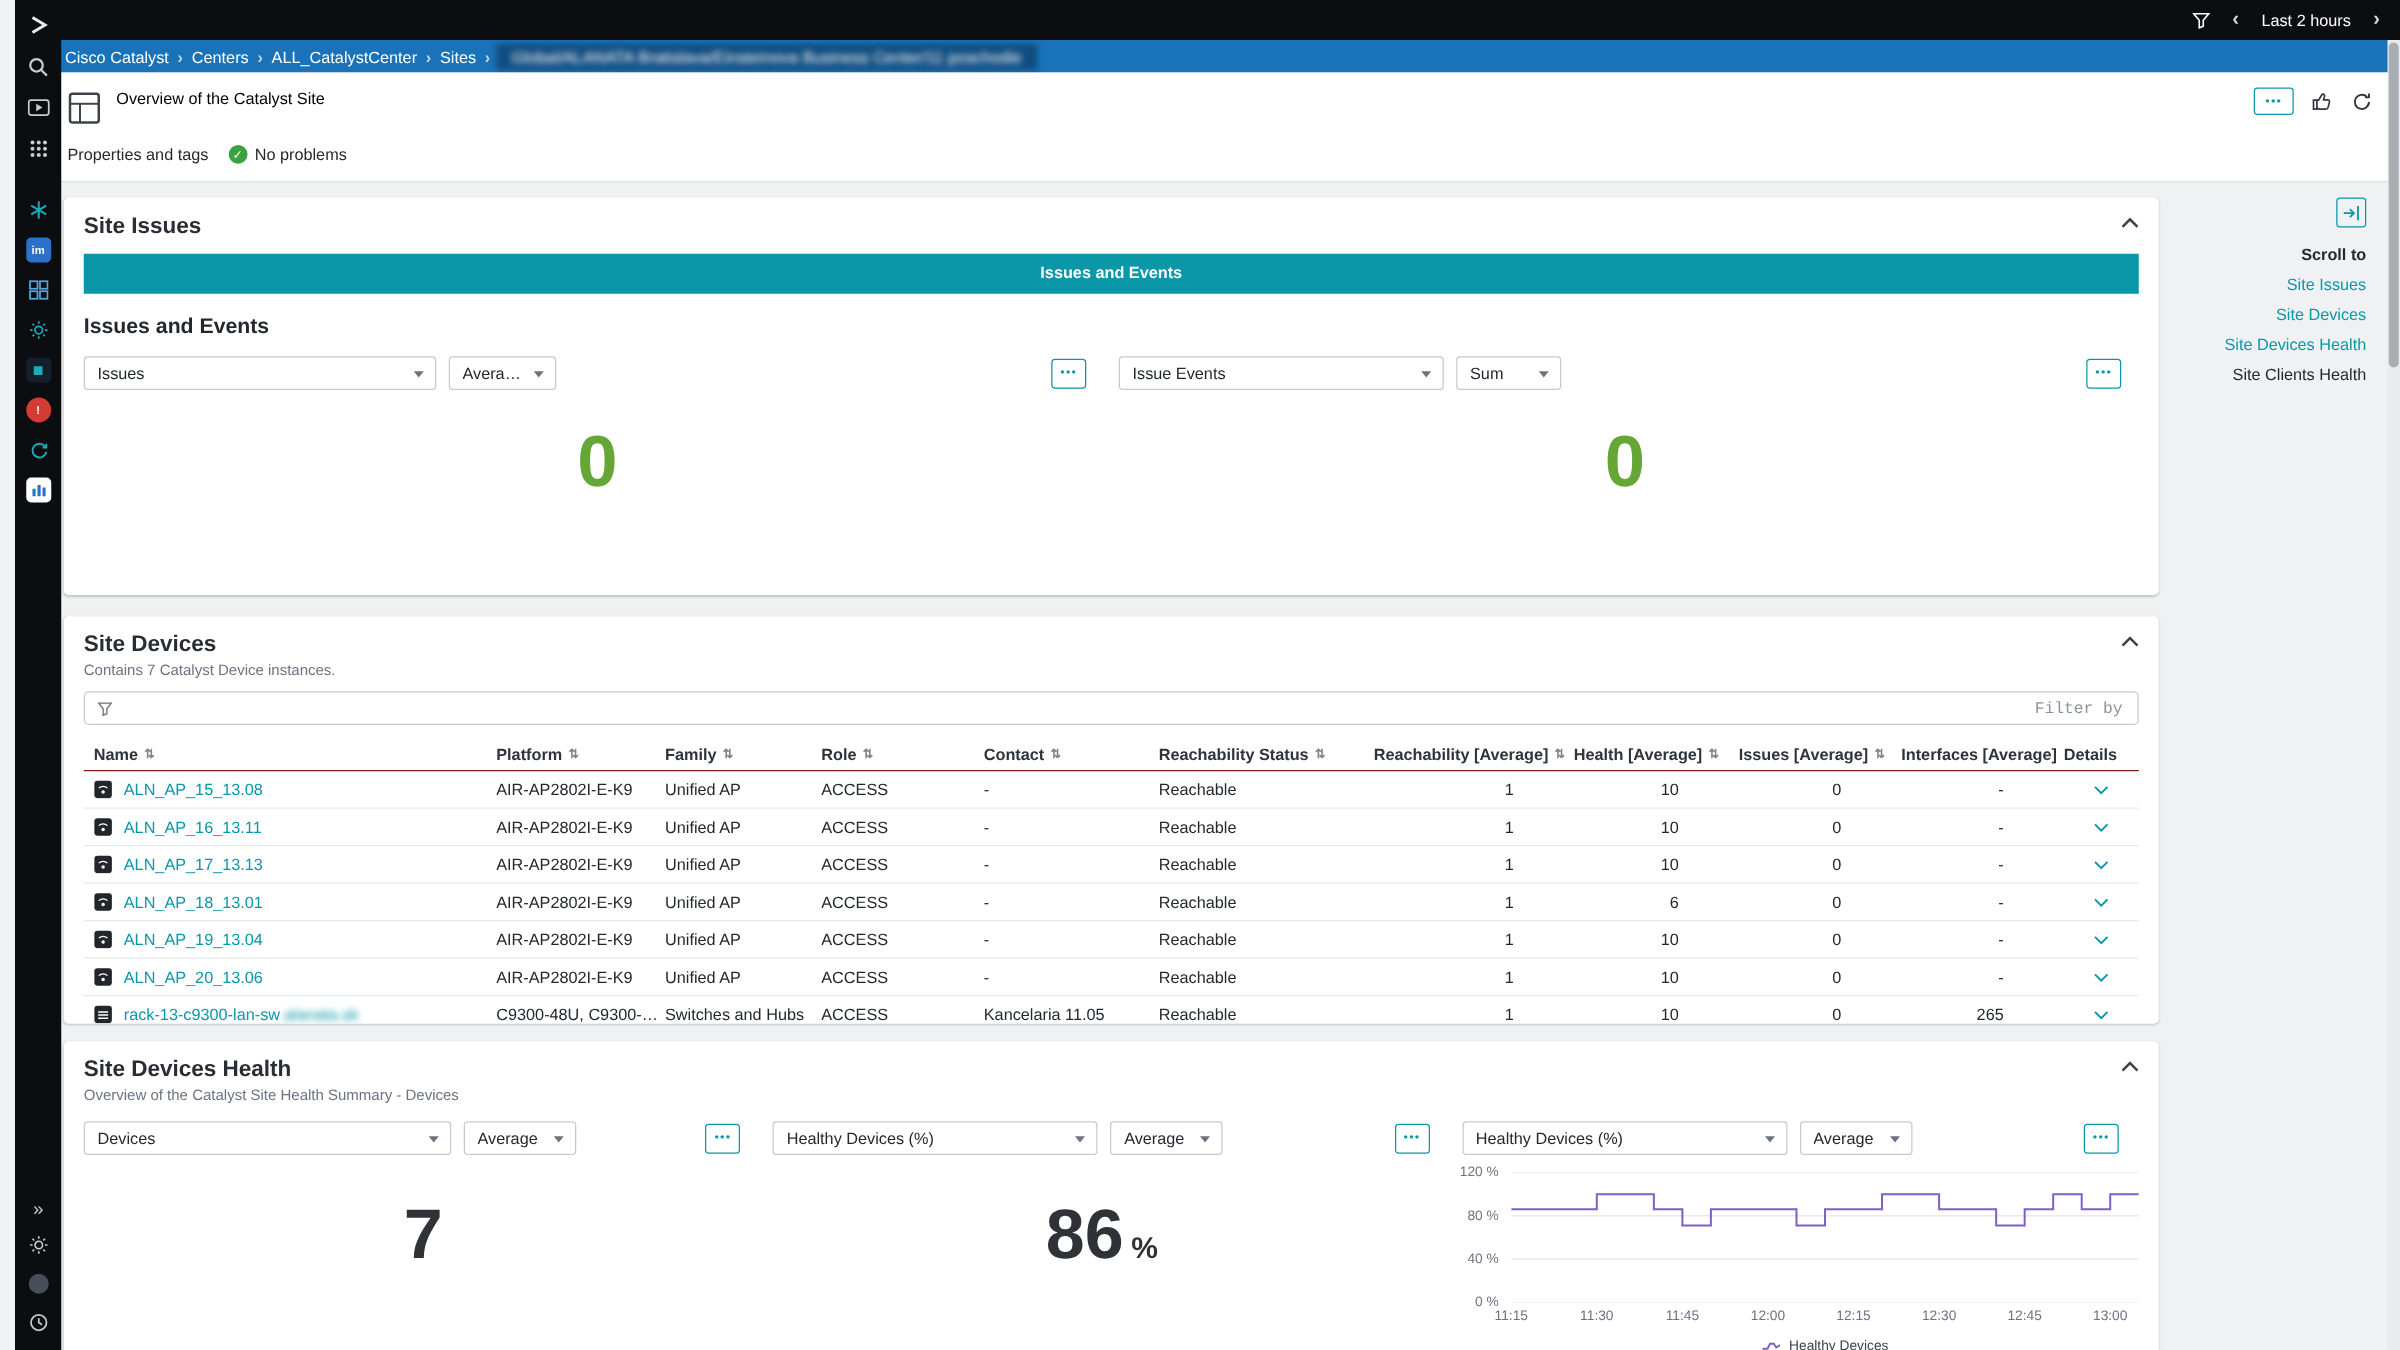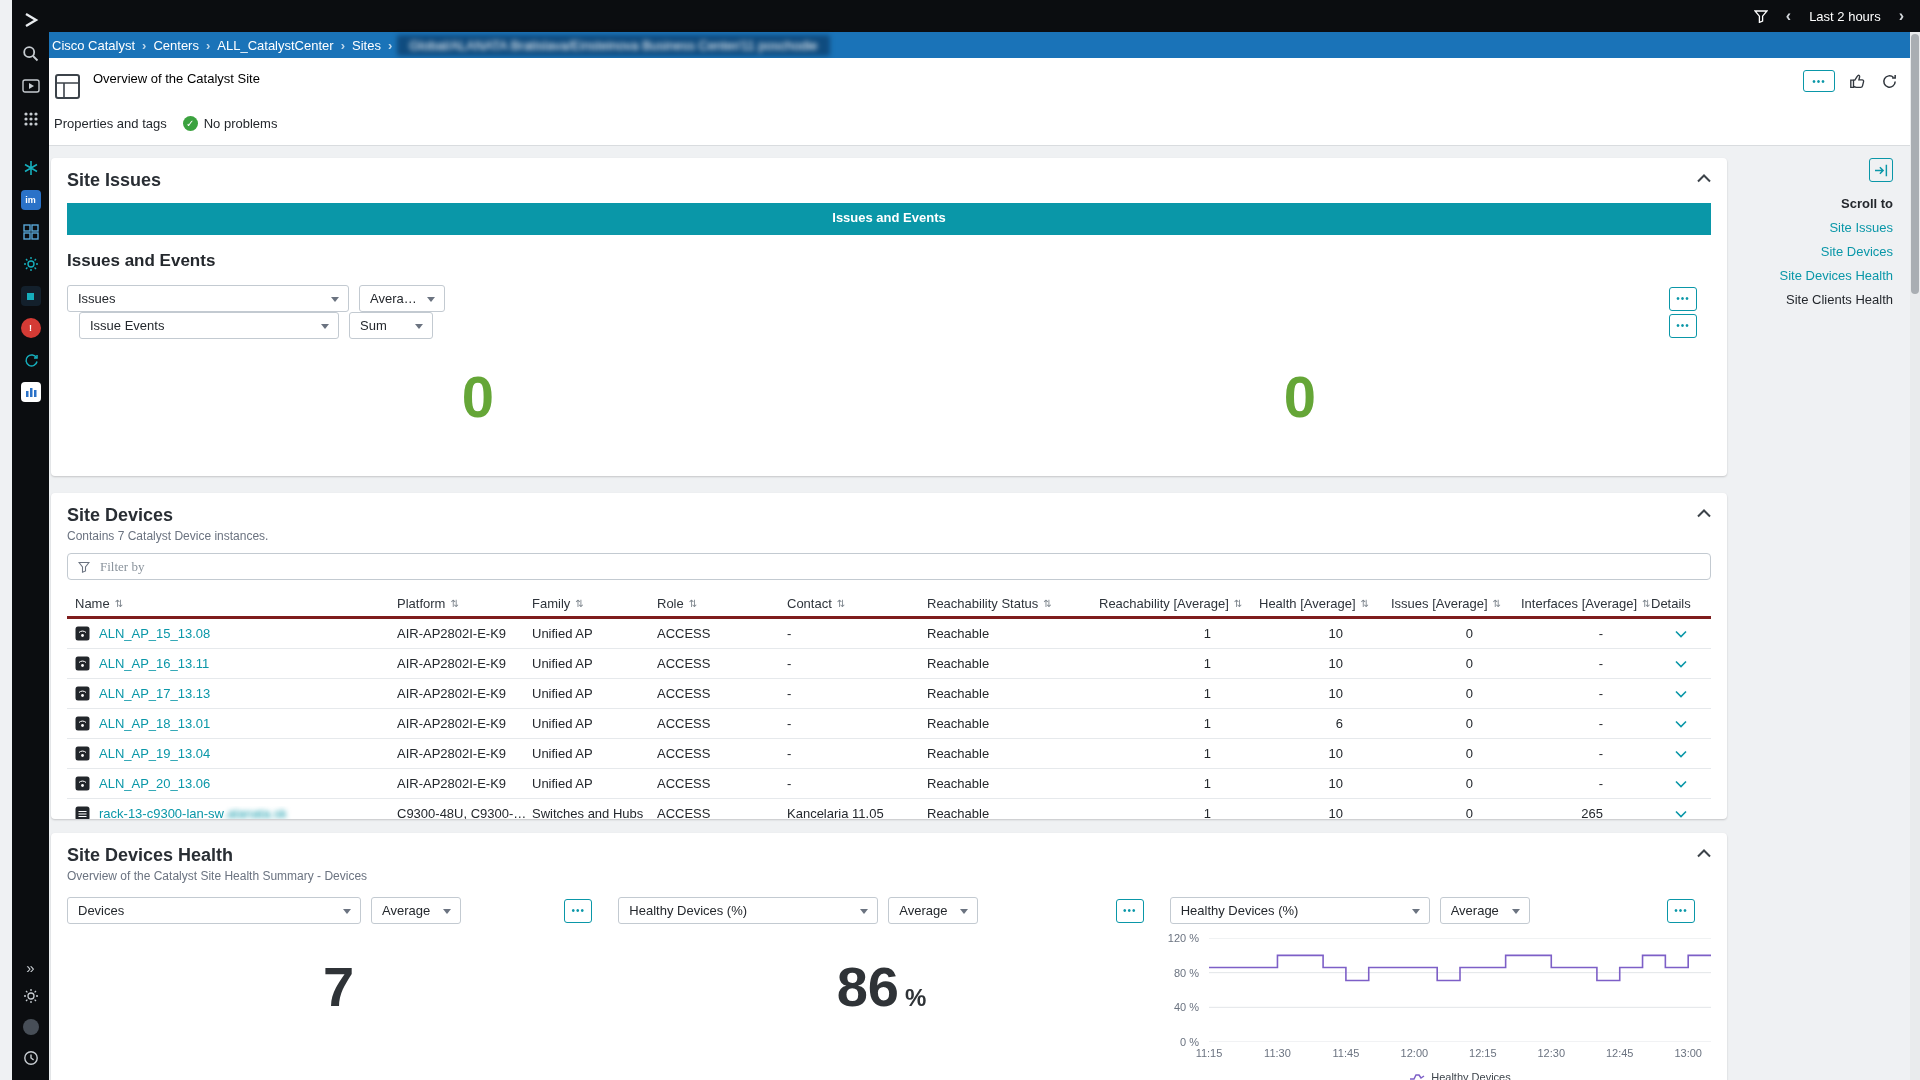--- a/index.html
+++ b/index.html
@@ -75,38 +75,38 @@
       align-items:center;padding:0 26px 0 10px;font-size:13px;color:#24282d;box-sizing:border-box;cursor:pointer;flex:none;}
   .dd::after{content:'';position:absolute;right:9px;top:11px;border-left:4px solid transparent;
              border-right:4px solid transparent;border-top:5px solid #6b7380;}
   .dd-label{overflow:hidden;text-overflow:ellipsis;white-space:nowrap;}
   .dd-w282{width:282px;}.dd-w86{width:86px;}.dd-w292{width:260px;}.dd-w84{width:84px;}.dd-w294{width:294px;}.dd-w90{width:90px;}
   .more-btn{width:28px;height:24px;border:1px solid #0a97a8;border-radius:3px;background:#fff;color:#0a97a8;
             display:flex;align-items:center;justify-content:center;font-size:10px;letter-spacing:1px;cursor:pointer;
             font-family:inherit;padding:0;flex:none;}
   .head-more{width:32px;height:22px;}
 
-  .controls-row{display:flex;margin-top:14px;flex-direction:column;}
+  .controls-row{display:flex;margin-top:14px;}
   .half{flex:1;display:flex;align-items:center;gap:10px;padding-right:14px;}
   .half + .half{padding-left:12px;}
   .half .more-btn{margin-left:auto;}
   .value-row{display:flex;margin-top:26px;}
   .value-half{flex:1;text-align:center;}
   .zero-val{font-size:58px;font-weight:bold;color:#65a637;line-height:1.1;}
 
   
   .filter-box{margin-top:10px;height:27px;border:1px solid #c3cad1;border-radius:4px;display:flex;align-items:center;
               gap:8px;padding:0 10px;box-sizing:border-box;}
-  .filter-box input{border:none;outline:none;flex:1;font-size:13px;font-family:Liberation Serif, serif;color:#24282d;background:transparent;}
+  .filter-box input{border:none;outline:none;flex:1;font-size:13px;font-family:Liberation Mono, monospace;color:#24282d;background:transparent;text-align:right;}
   .filter-box input::placeholder{color:#8a939c;}
 
   
   .tbl{margin-top:10px;}
   .thead,.tr{display:grid;grid-template-columns:330px 135px 125px 130px 140px 172px 160px 132px 130px 130px 60px;align-items:center;}
-  .thead{height:26px;border-bottom:3px solid #7f1d1d;font-size:13px;color:#2e343b;}
+  .thead{height:26px;border-bottom:1px solid #7f1d1d;font-size:13px;color:#2e343b;font-weight:bold;}
   .th{display:flex;align-items:center;gap:5px;cursor:pointer;white-space:nowrap;overflow:hidden;}
   .sort{font-size:10px;color:#7a828a;}
   .tr{height:29px;border-bottom:1px solid #e6e9ec;font-size:13px;}
   .td{white-space:nowrap;overflow:hidden;text-overflow:ellipsis;}
   .td.num{text-align:right;padding-right:48px;}
   .td-name,.th-name{display:flex;align-items:center;gap:9px;padding-left:8px;}
   .th-name{gap:5px;}
   .td-details{text-align:center;cursor:pointer;}
   .dev-link{color:#0a97a8;text-decoration:none;cursor:pointer;display:inline-flex;}
   .dev-icon{display:flex;flex:none;}

